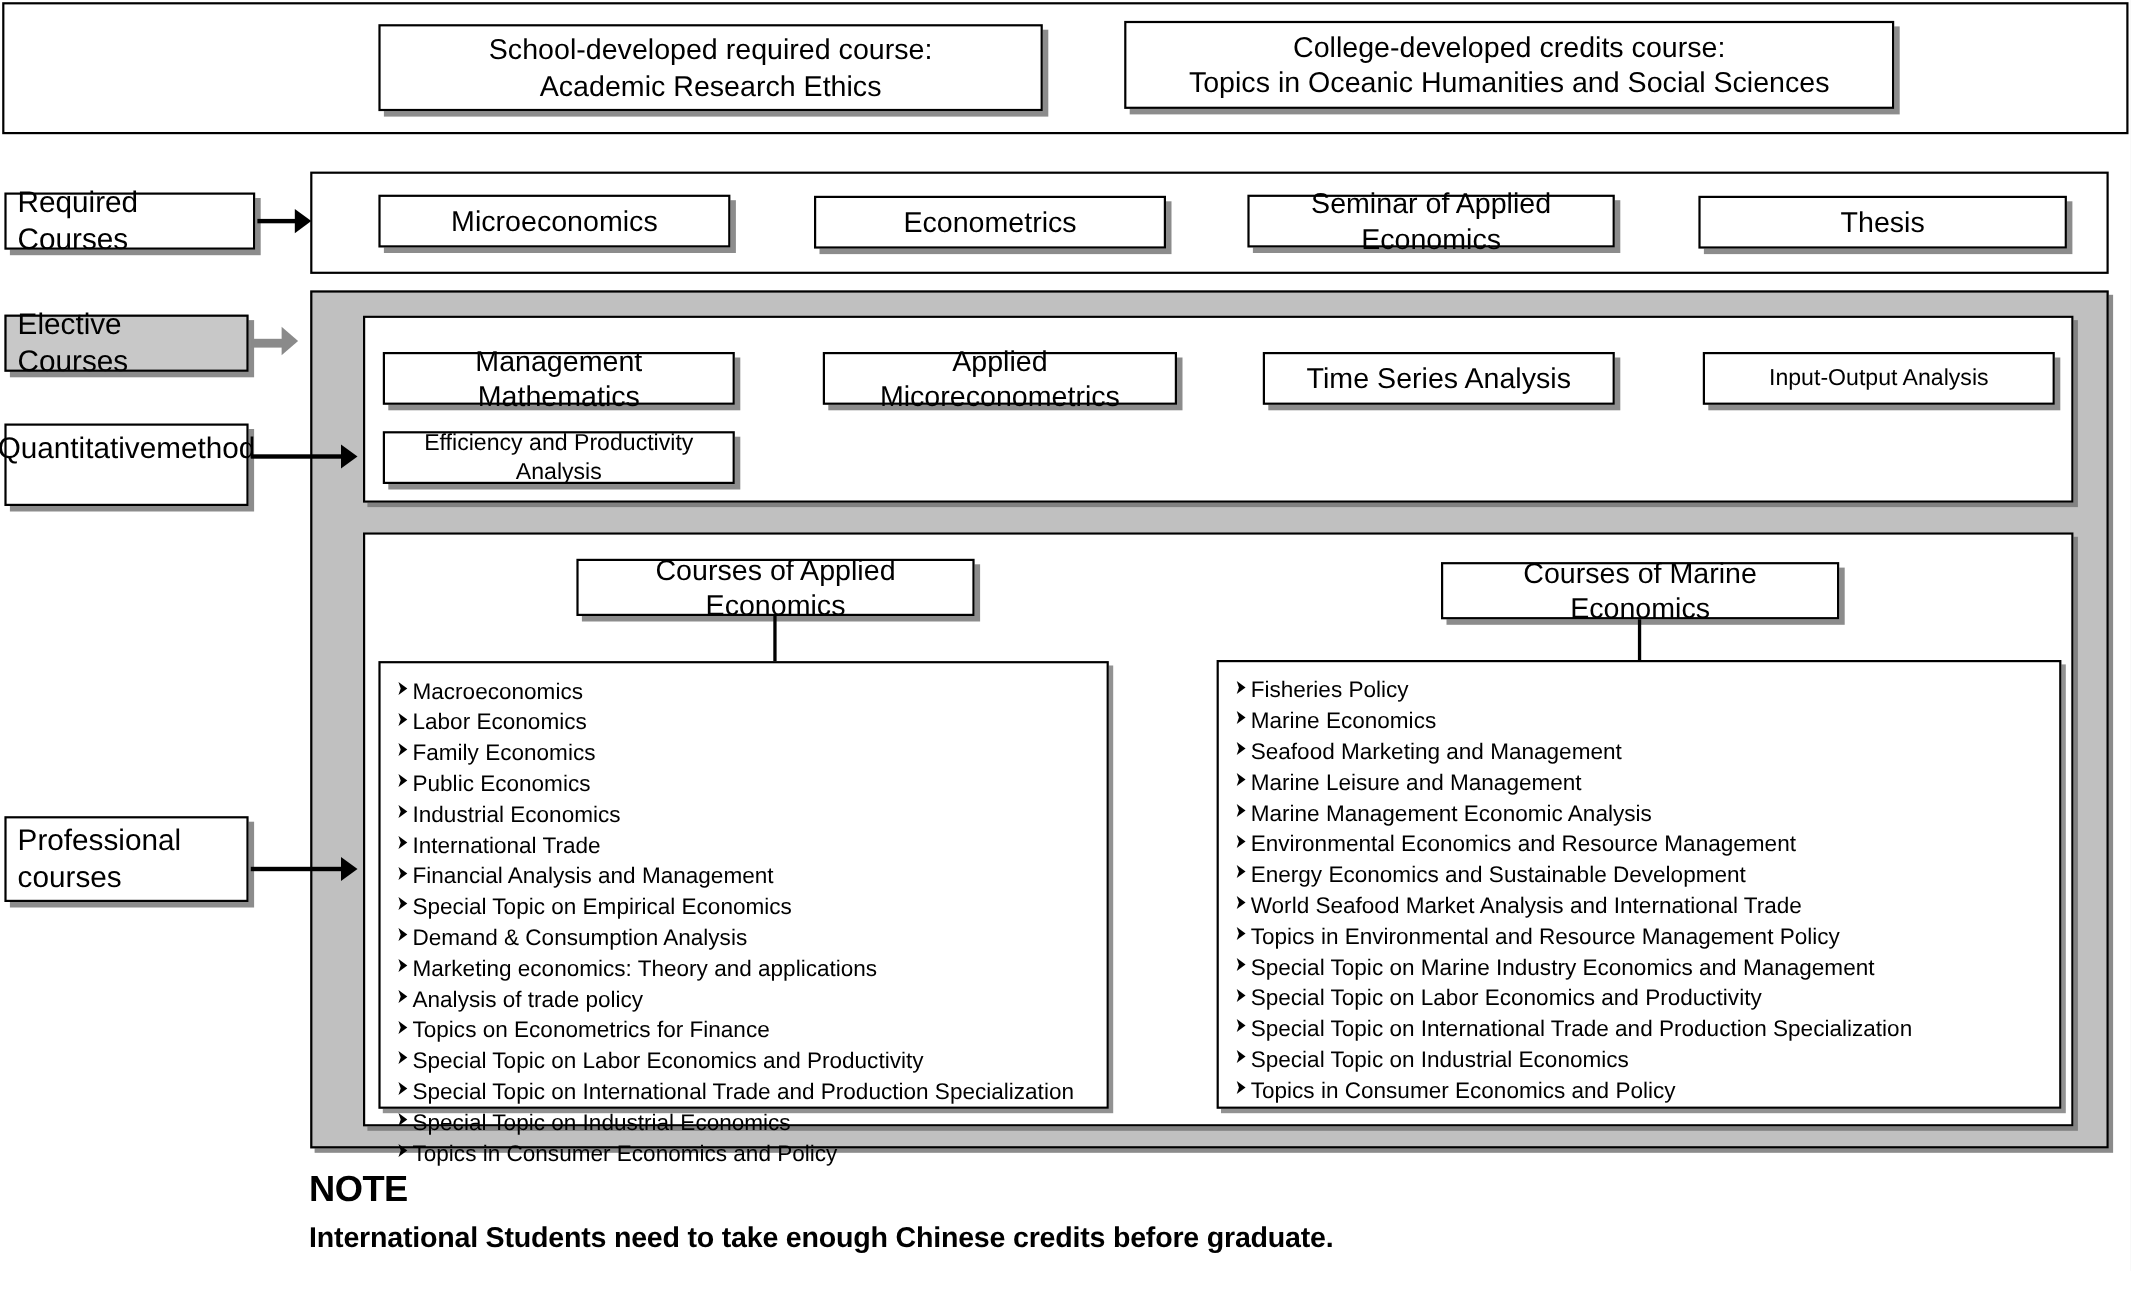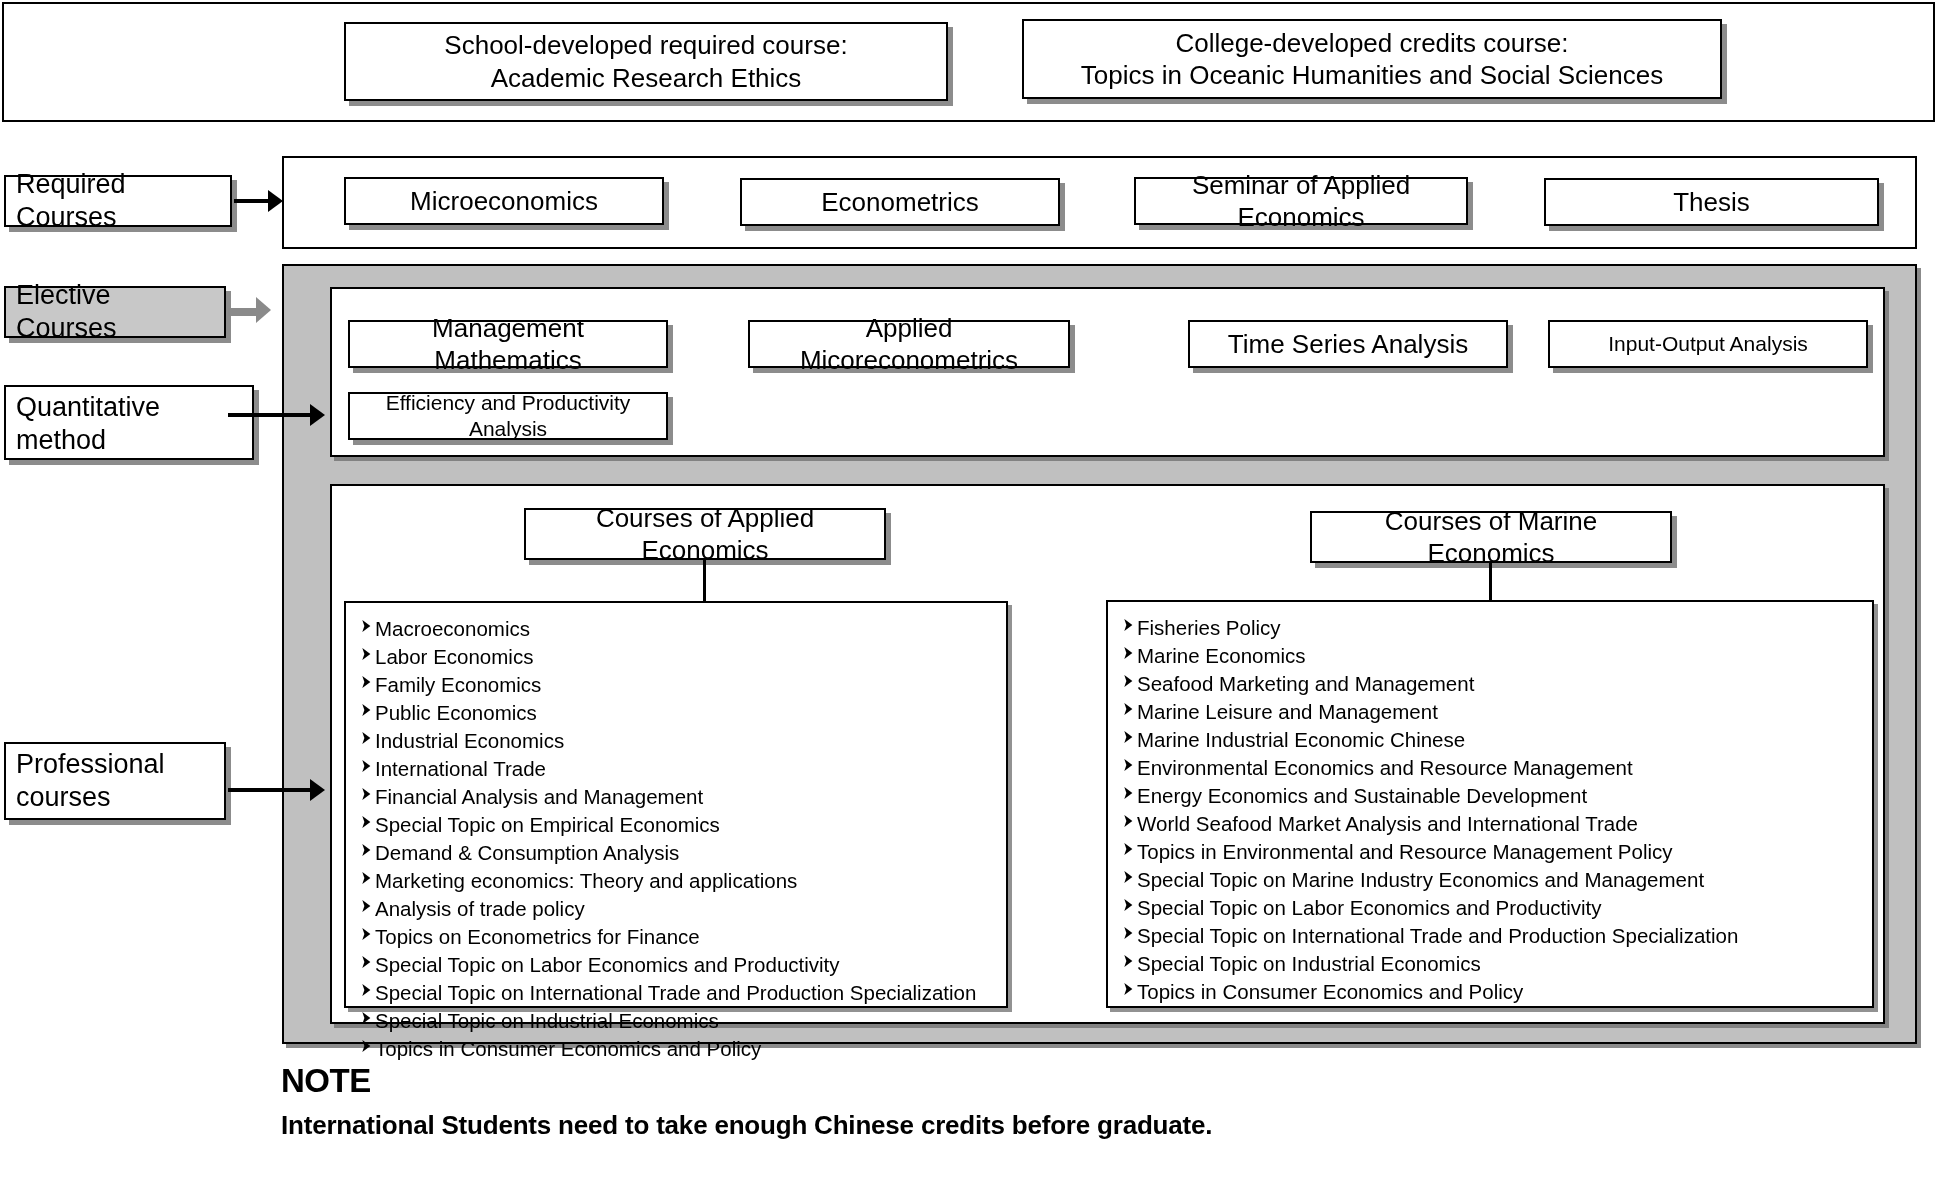--- a/index.html
+++ b/index.html
@@ -182,34 +182,34 @@
   <div class="abs graypanel" style="left:282px; top:264px; width:1635px; height:780px;"></div>
 
   <div class="abs labelbox gray" style="left:4px; top:286px; width:222px; height:52px;">
     <span>Elective Courses</span>
   </div>
   <div class="arrow-line gray" style="left:228px; top:308px; width:32px;"></div>
   <div class="arrow-head gray" style="left:256px; top:297px;"></div>
 
   <div class="abs whitepanel" style="left:330px; top:287px; width:1555px; height:170px;"></div>
 
-  <div class="abs labelbox" style="left:4px; top:385px; width:250px; height:75px; flex-direction:column; align-items:flex-start; justify-content:space-between;">
+  <div class="abs labelbox" style="left:4px; top:385px; width:222px; height:75px; flex-direction:row; align-items:flex-start; justify-content:center;">
     <span>Quantitative</span>
     <span>method</span>
   </div>
   <div class="arrow-line" style="left:228px; top:413px; width:86px;"></div>
   <div class="arrow-head" style="left:310px; top:404px;"></div>
 
   <div class="abs coursebox" style="left:348px; top:320px; width:320px; height:48px;">
     <span>Management Mathematics</span>
   </div>
   <div class="abs coursebox" style="left:748px; top:320px; width:322px; height:48px;">
     <span>Applied Micoreconometrics</span>
   </div>
-  <div class="abs coursebox" style="left:1148px; top:320px; width:320px; height:48px;margin-left:40px;">
+  <div class="abs coursebox" style="left:1148px; top:320px; width:320px; height:48px;">
     <span>Time Series Analysis</span>
   </div>
   <div class="abs coursebox small" style="left:1548px; top:320px; width:320px; height:48px;">
     <span>Input-Output Analysis</span>
   </div>
   <div class="abs coursebox small" style="left:348px; top:392px; width:320px; height:48px;">
     <span>Efficiency and Productivity Analysis</span>
   </div>
 
   <div class="abs whitepanel" style="left:330px; top:484px; width:1555px; height:540px;"></div>
@@ -251,21 +251,21 @@
     <span>Courses of Marine Economics</span>
   </div>
   <div class="connector" style="left:1489px; top:563px; height:43px;"></div>
 
   <div class="abs listbox" style="left:1106px; top:600px; width:768px; height:408px;">
     <ul>
       <li>Fisheries Policy</li>
       <li>Marine Economics</li>
       <li>Seafood Marketing and Management</li>
       <li>Marine Leisure and Management</li>
-      <li>Marine Industrial Economic Chinese</li>
+      <li>Marine Management Economic Analysis</li>
       <li>Environmental Economics and Resource Management</li>
       <li>Energy Economics and Sustainable Development</li>
       <li>World Seafood Market Analysis and International Trade</li>
       <li>Topics in Environmental and Resource Management Policy</li>
       <li>Special Topic on Marine Industry Economics and Management</li>
       <li>Special Topic on Labor Economics and Productivity</li>
       <li>Special Topic on International Trade and Production Specialization</li>
       <li>Special Topic on Industrial Economics</li>
       <li>Topics in Consumer Economics and Policy</li>
     </ul>

